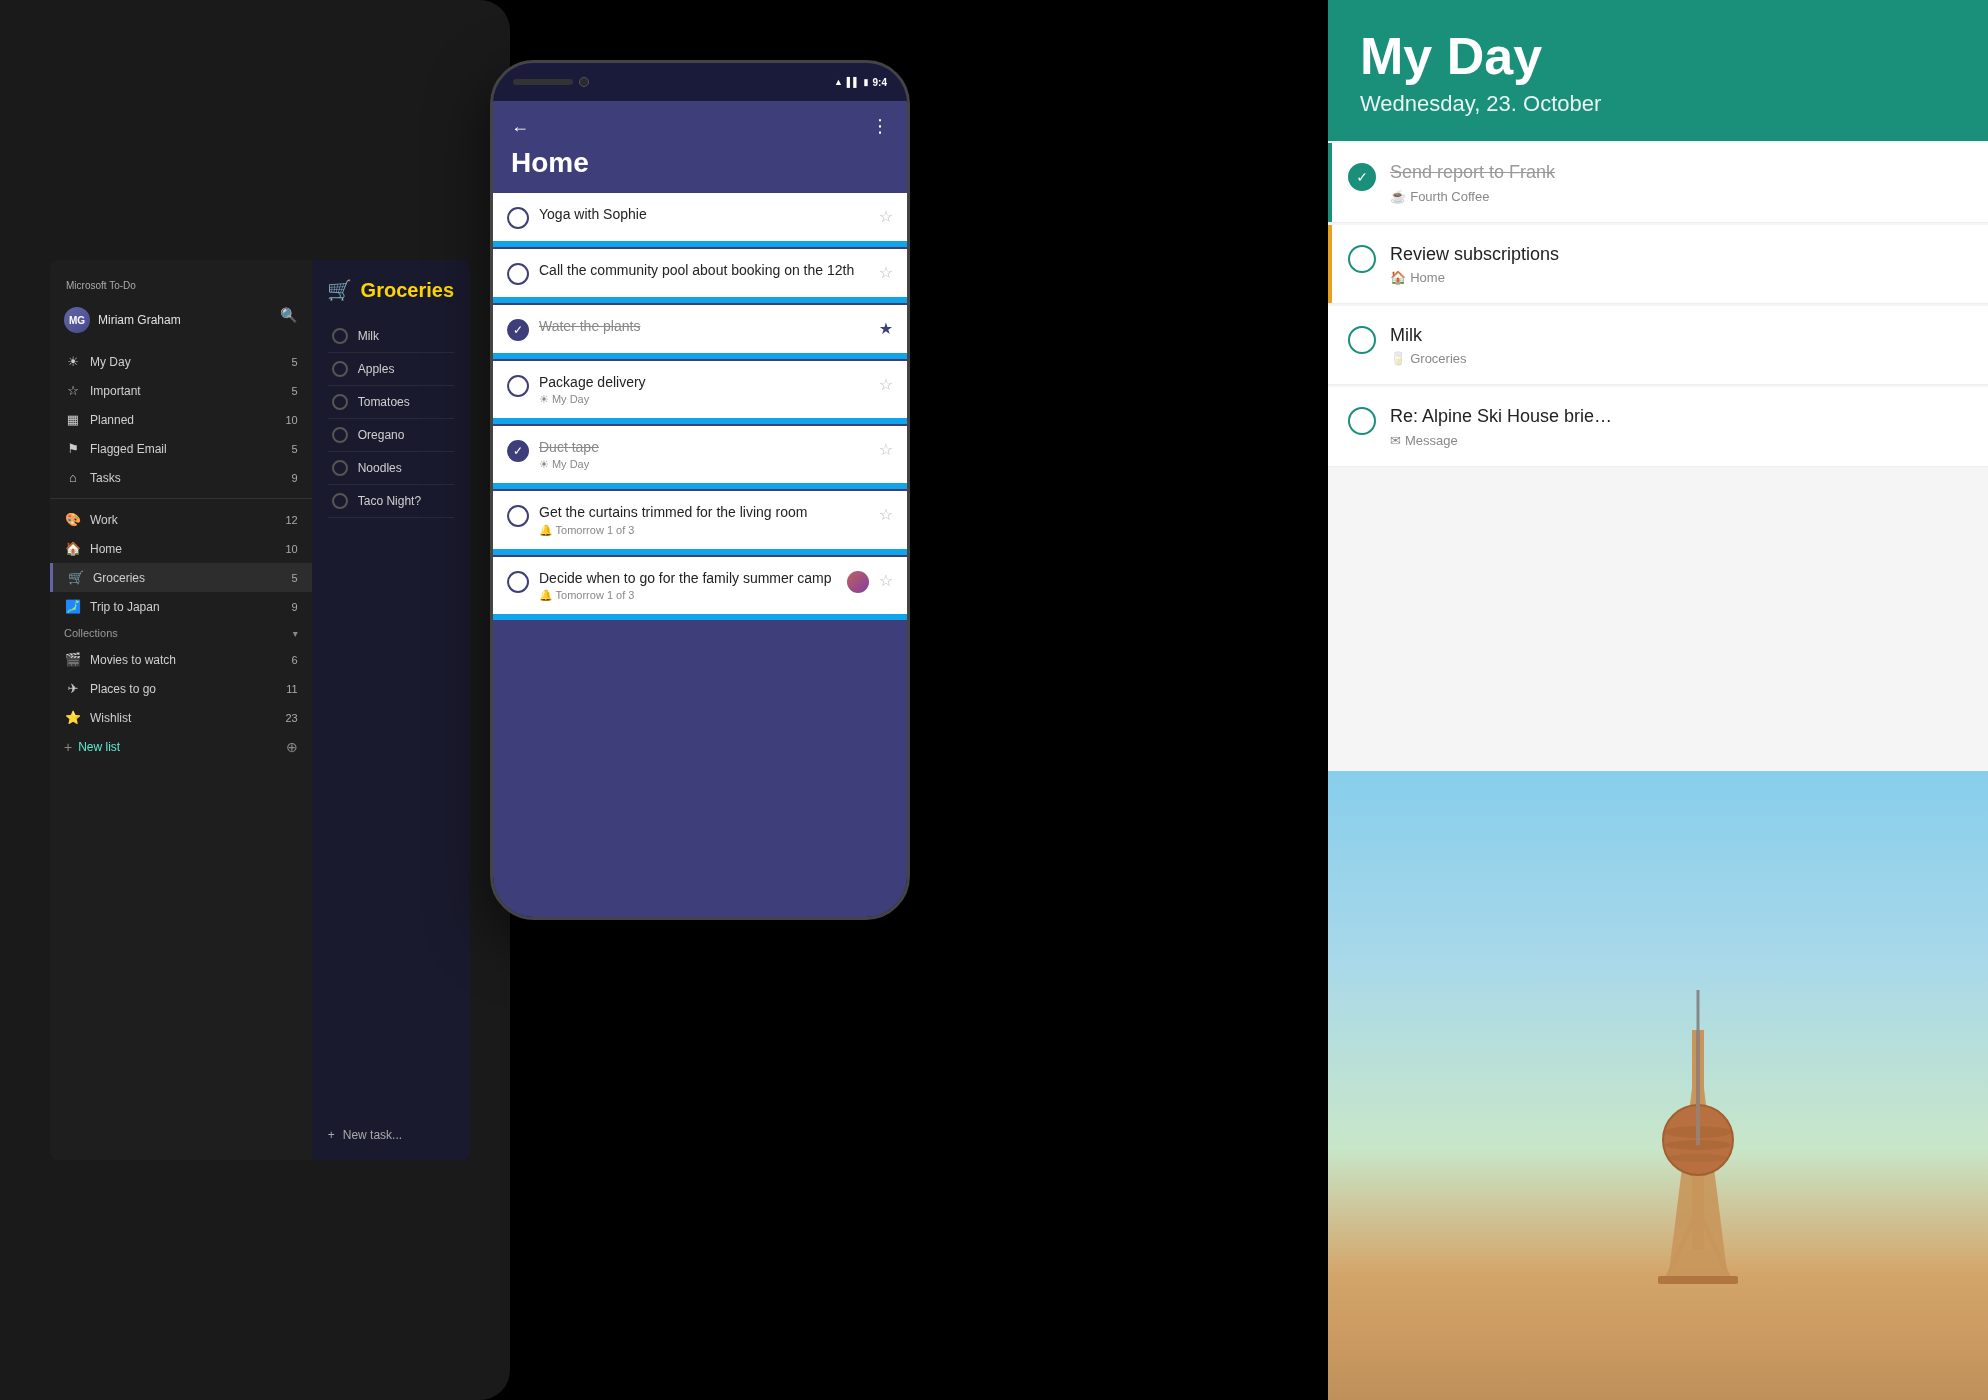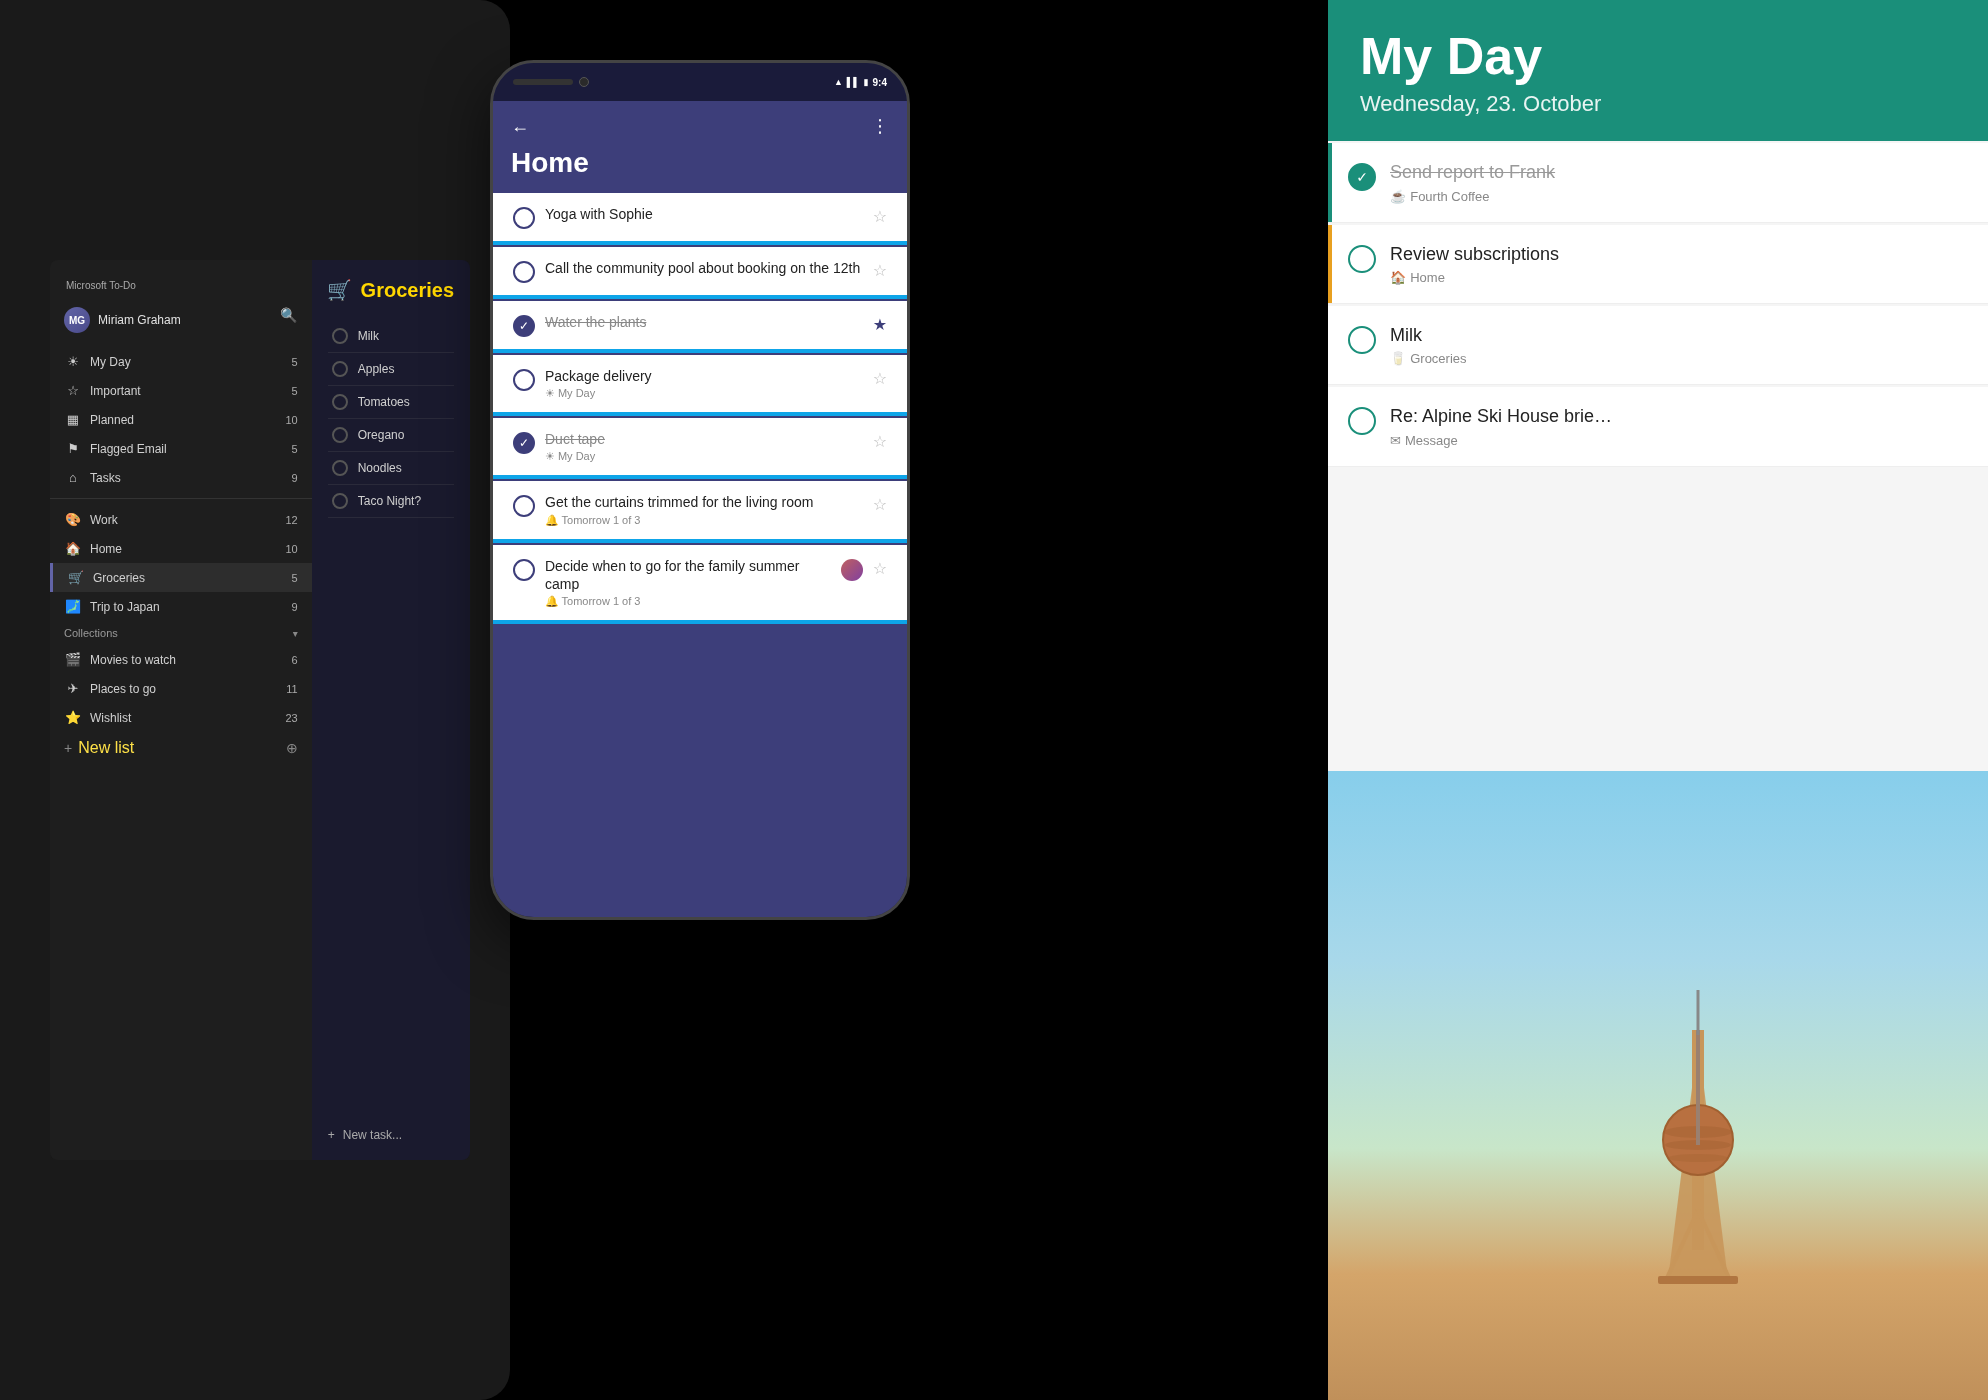--- a/index.html
+++ b/index.html
@@ -125,21 +125,21 @@
       color: #999;
     }
     .coll-chevron { color: #888; font-size: 10px; }
     .new-list {
       display: flex;
       align-items: center;
       padding: 7px 14px;
       cursor: pointer;
     }
     .new-list-icon { color: #888; font-size: 14px; margin-right: 6px; }
-    .new-list-label { font-size: 16px; color: #fde047; }
+    .new-list-label { font-size: 12px; color: #5eead4; }
     .new-list-end { color: #888; font-size: 14px; margin-left: auto; }
 
     
     .groceries-panel {
       flex: 1;
       background: #1a1a2e;
       padding: 18px 16px;
       display: flex;
       flex-direction: column;
     }
@@ -264,25 +264,25 @@
       padding: 10px 18px 14px;
     }
     .tasks-list {
       flex: 1;
       overflow-y: auto;
       background: transparent;
     }
     .task-item {
       background: #fff;
       margin: 0 0 2px 0;
-      padding: 12px 20px;
+      padding: 12px 14px;
       display: flex;
       align-items: flex-start;
       gap: 10px;
-      border-bottom: 4px solid #0ea5e9;
+      border-bottom: 6px solid #0ea5e9;
     }
     .task-item:first-child { border-radius: 0; }
     .task-check {
       width: 22px;
       height: 22px;
       border-radius: 50%;
       border: 2px solid #3d3e7a;
       flex-shrink: 0;
       margin-top: 2px;
       display: flex;

